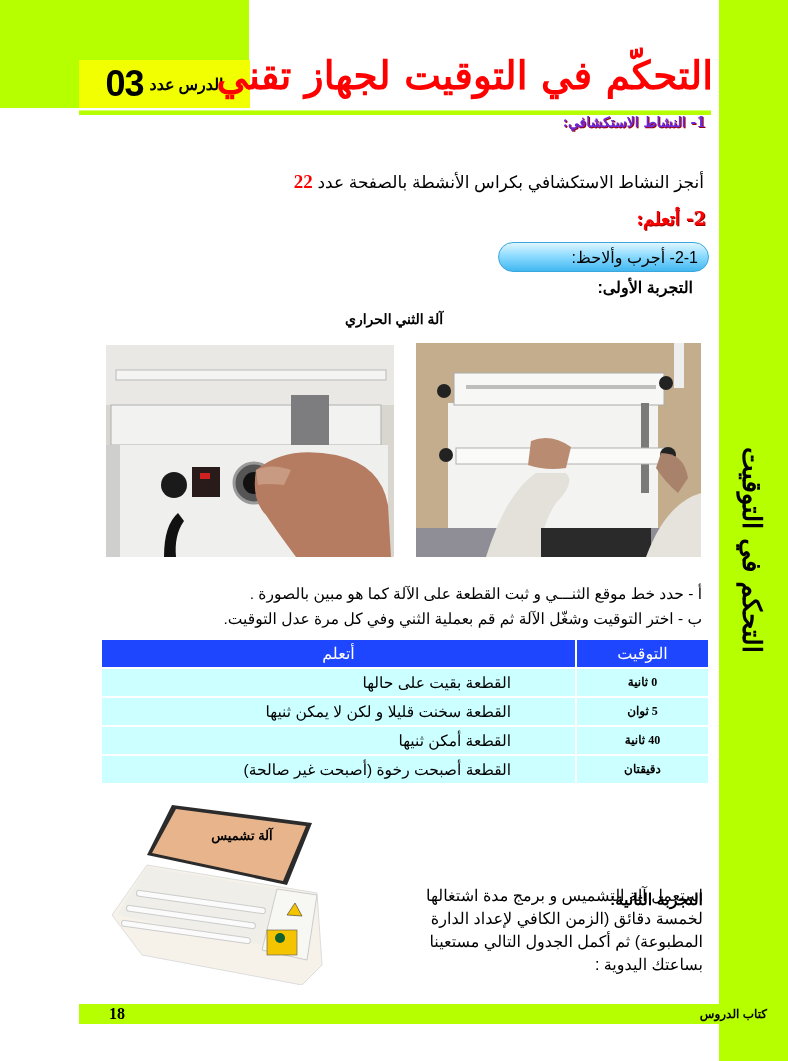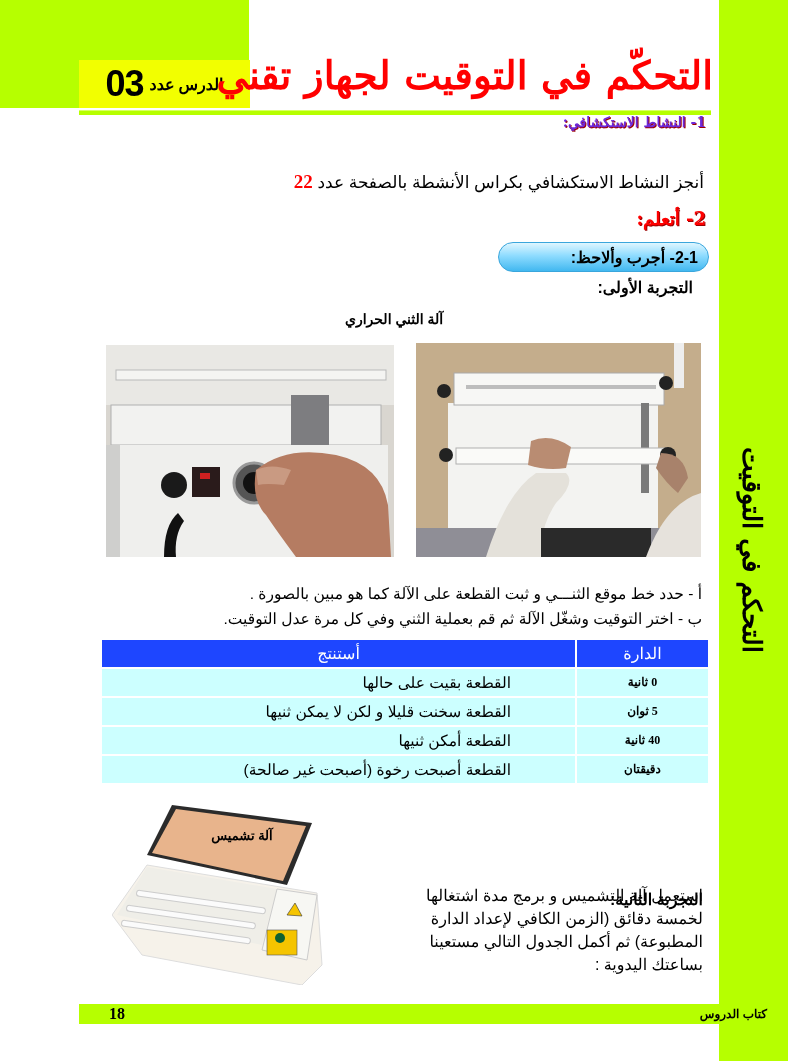--- a/index.html
+++ b/index.html
@@ -25,21 +25,21 @@
   .sec1 { position: absolute; right: 82px; top: 114px; font-family: "DejaVu Serif", serif; font-weight: bold; font-size: 14px;
     color: #6d28d9; text-shadow: 1px 1px 0 #9b0000; }
   .sec1-text { position: absolute; right: 84px; top: 171px; font-family: "Liberation Sans", sans-serif; font-size: 17px; }
   .sec1-text .num { color: #ff0000; font-weight: bold; font-family: "Liberation Serif", serif; font-size: 19px; }
   .sec2 { position: absolute; right: 82px; top: 208px; font-family: "DejaVu Serif", serif; font-weight: bold; font-size: 18px;
     color: #ff0000; text-shadow: 1px 1px 0 #9b0000; }
 
   .pill { position: absolute; left: 498px; top: 242px; width: 211px; height: 30px; border-radius: 15px;
     background: linear-gradient(#dff6ff 0%, #8fdcff 45%, #42b8f0 100%); border: 1px solid #3aa6dc;
     display: flex; align-items: center; justify-content: flex-end; padding-right: 10px; }
-  .pill span { font-family: "Liberation Sans", sans-serif; font-weight: bold; font-size: 16px; direction: rtl; }
+  .pill span { font-family: "Liberation Sans", sans-serif; font-weight: normal; font-size: 16px; direction: rtl; }
   .exp1 { position: absolute; right: 95px; top: 278px; font-family: "Liberation Sans", sans-serif; font-weight: bold; font-size: 16px; }
   .machine1-caption { position: absolute; left: 345px; top: 311px; font-family: "Liberation Sans", sans-serif; font-weight: bold; font-size: 14px; direction: rtl; }
 
   .photo { position: absolute; overflow: hidden; }
   .photo1 { left: 106px; top: 345px; width: 288px; height: 212px; background: #c9c4bc; }
   .photo2 { left: 416px; top: 343px; width: 285px; height: 214px; background: #c4ad8c; }
 
   .instr { position: absolute; right: 86px; font-family: "Liberation Sans", sans-serif; font-size: 15.5px; direction: rtl; white-space: nowrap; }
   .instr-a { top: 585px; }
   .instr-b { top: 610px; }
@@ -133,22 +133,22 @@
     <path d="M230 214 Q250 160 285 150 L285 214 Z" fill="#e6e2dc"></path>
   </svg>
 </div>
 
 <div class="instr instr-a">أ - حدد خط موقع الثنـــي و ثبت القطعة على الآلة كما هو مبين بالصورة .</div>
 <div class="instr instr-b">ب - اختر التوقيت وشغّل الآلة ثم قم بعملية الثني وفي كل مرة عدل التوقيت.</div>
 
 <table class="results">
   <thead>
     <tr>
-      <th>الدارة</th>
-      <th>أستنتج</th>
+      <th>التوقيت</th>
+      <th>أتعلم</th>
     </tr>
   </thead>
   <tbody>
     <tr>
       <td class="time">0 ثانية</td>
       <td class="res">القطعة بقيت على حالها</td>
     </tr>
     <tr>
       <td class="time">5 ثوان</td>
       <td class="res">القطعة سخنت قليلا و لكن لا يمكن ثنيها</td>

